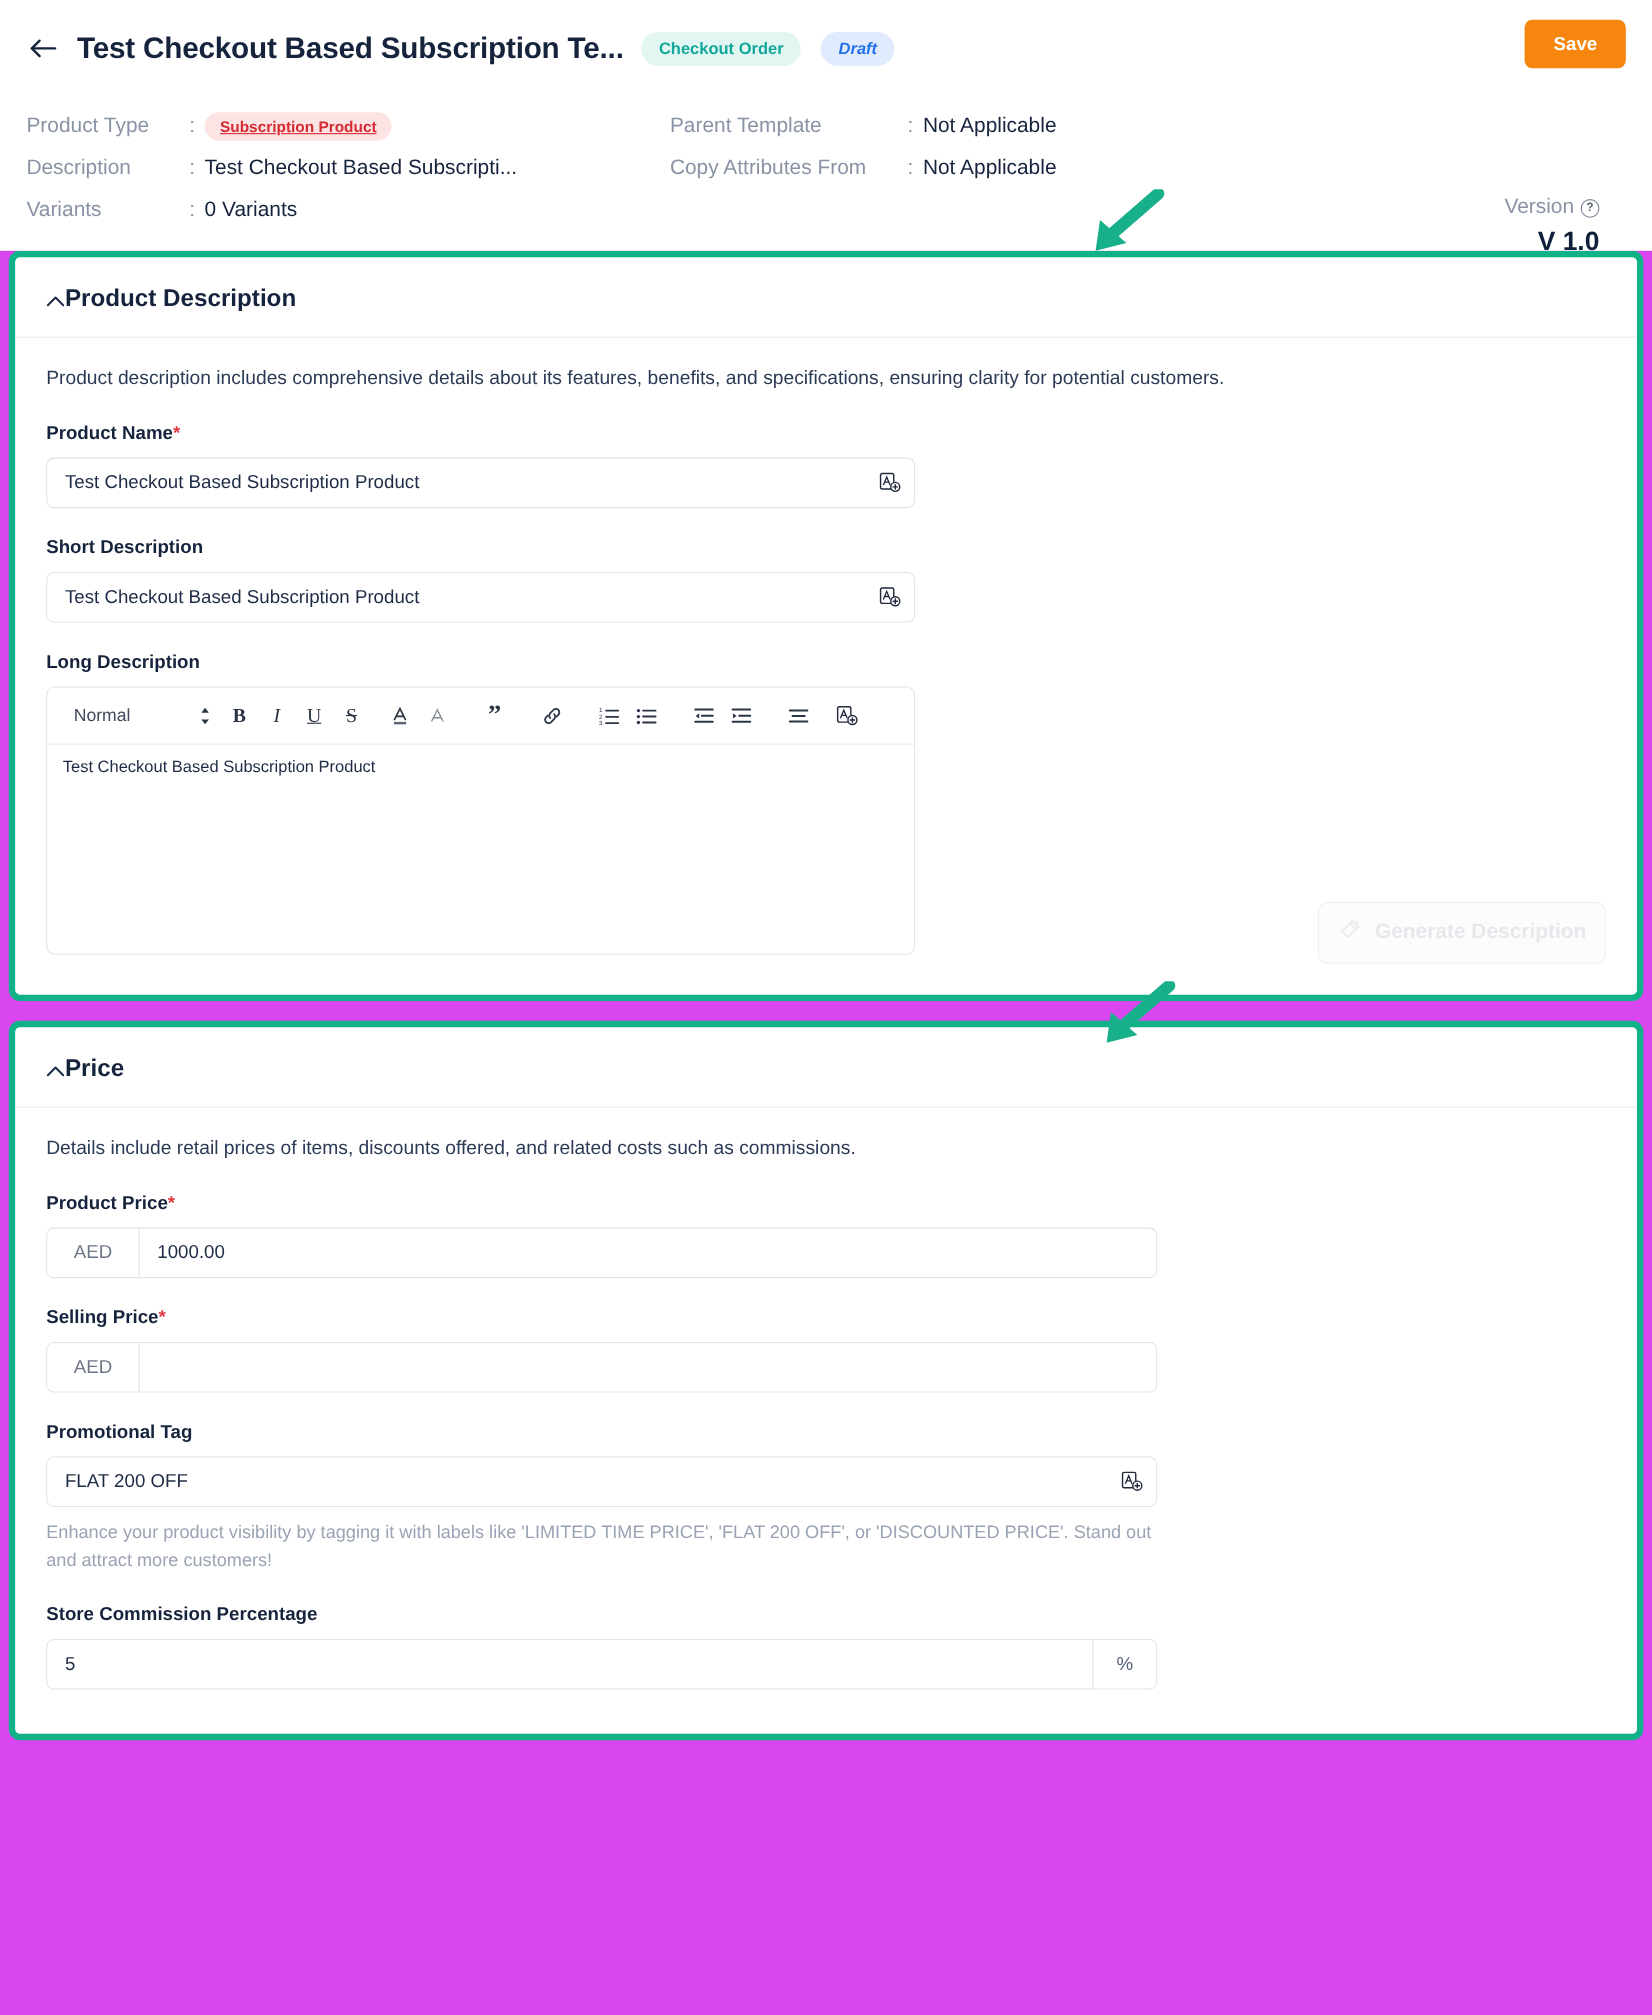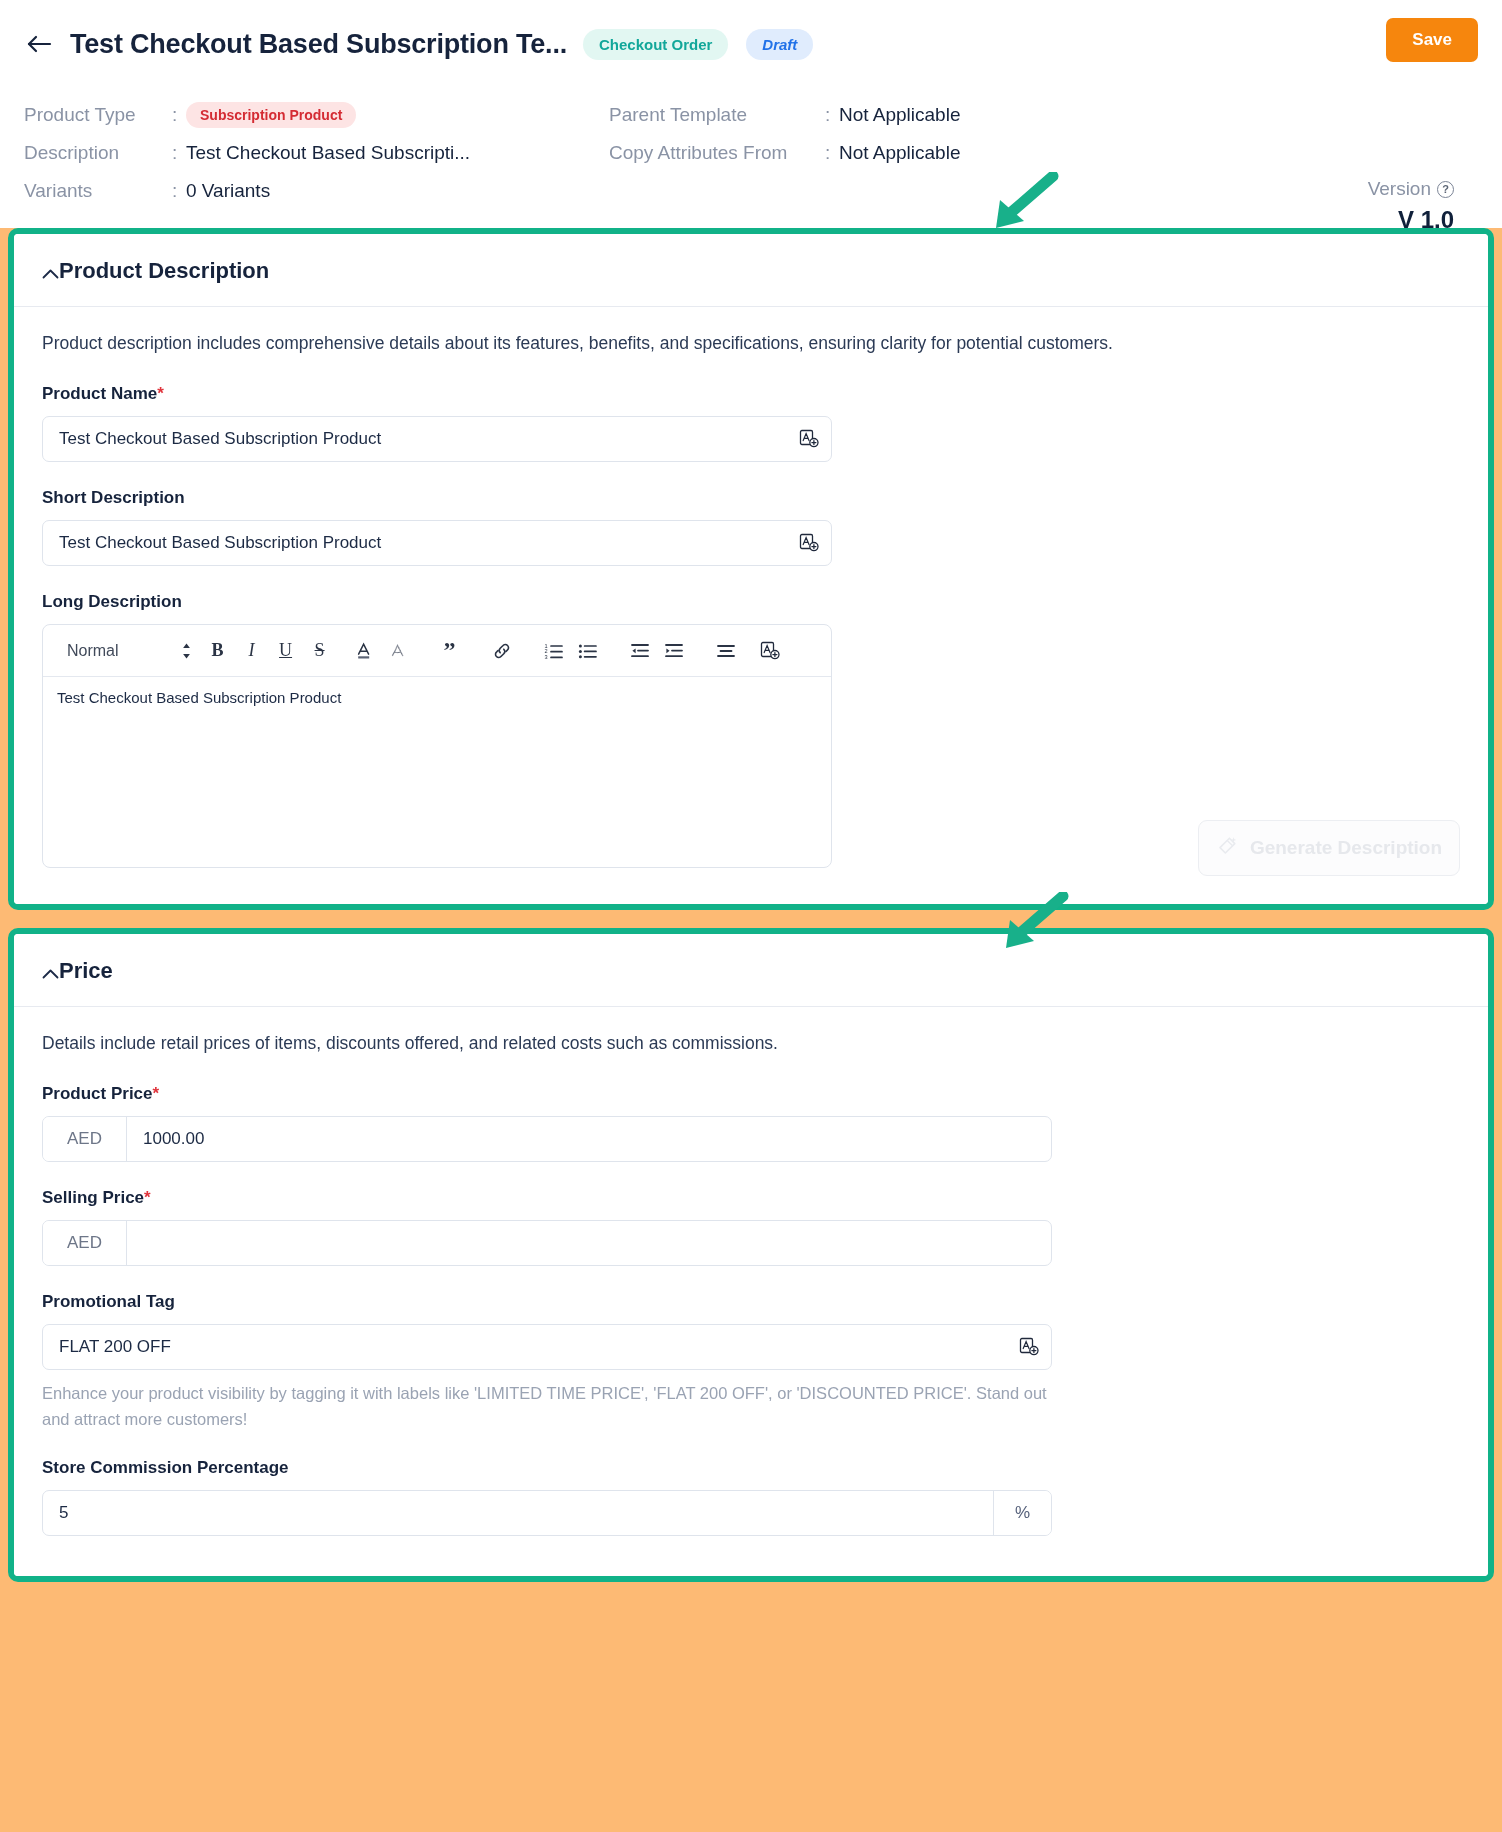--- a/index.html
+++ b/index.html
@@ -5,21 +5,21 @@
   * { box-sizing: border-box; }
   html, body {
     margin: 0; padding: 0;
     background: #eceff3;
     font-family: "Liberation Sans", "DejaVu Sans", sans-serif;
   }
   .page {
     width: 1502px;
     min-height: 1832px;
     position: relative;
-    background: #fdba74;
+    background: #d946ef;
   }
 
   
   .topbar {
     background: #ffffff;
     padding: 18px 24px 22px 24px;
     position: relative;
     height: 228px;
   }
   .title-row {
@@ -91,20 +91,21 @@
     font-weight: normal;
   }
   .tag-sub {
     display: inline-block;
     background: #fde4e4;
     color: #d42b33;
     font-size: 14px;
     font-weight: bold;
     border-radius: 999px;
     padding: 5px 14px;
+    text-decoration: underline;
   }
   .version-box {
     position: absolute;
     right: 24px;
     top: 82px;
     text-align: right;
   }
   .version-lab {
     font-size: 19px;
     color: #8a93a5;

